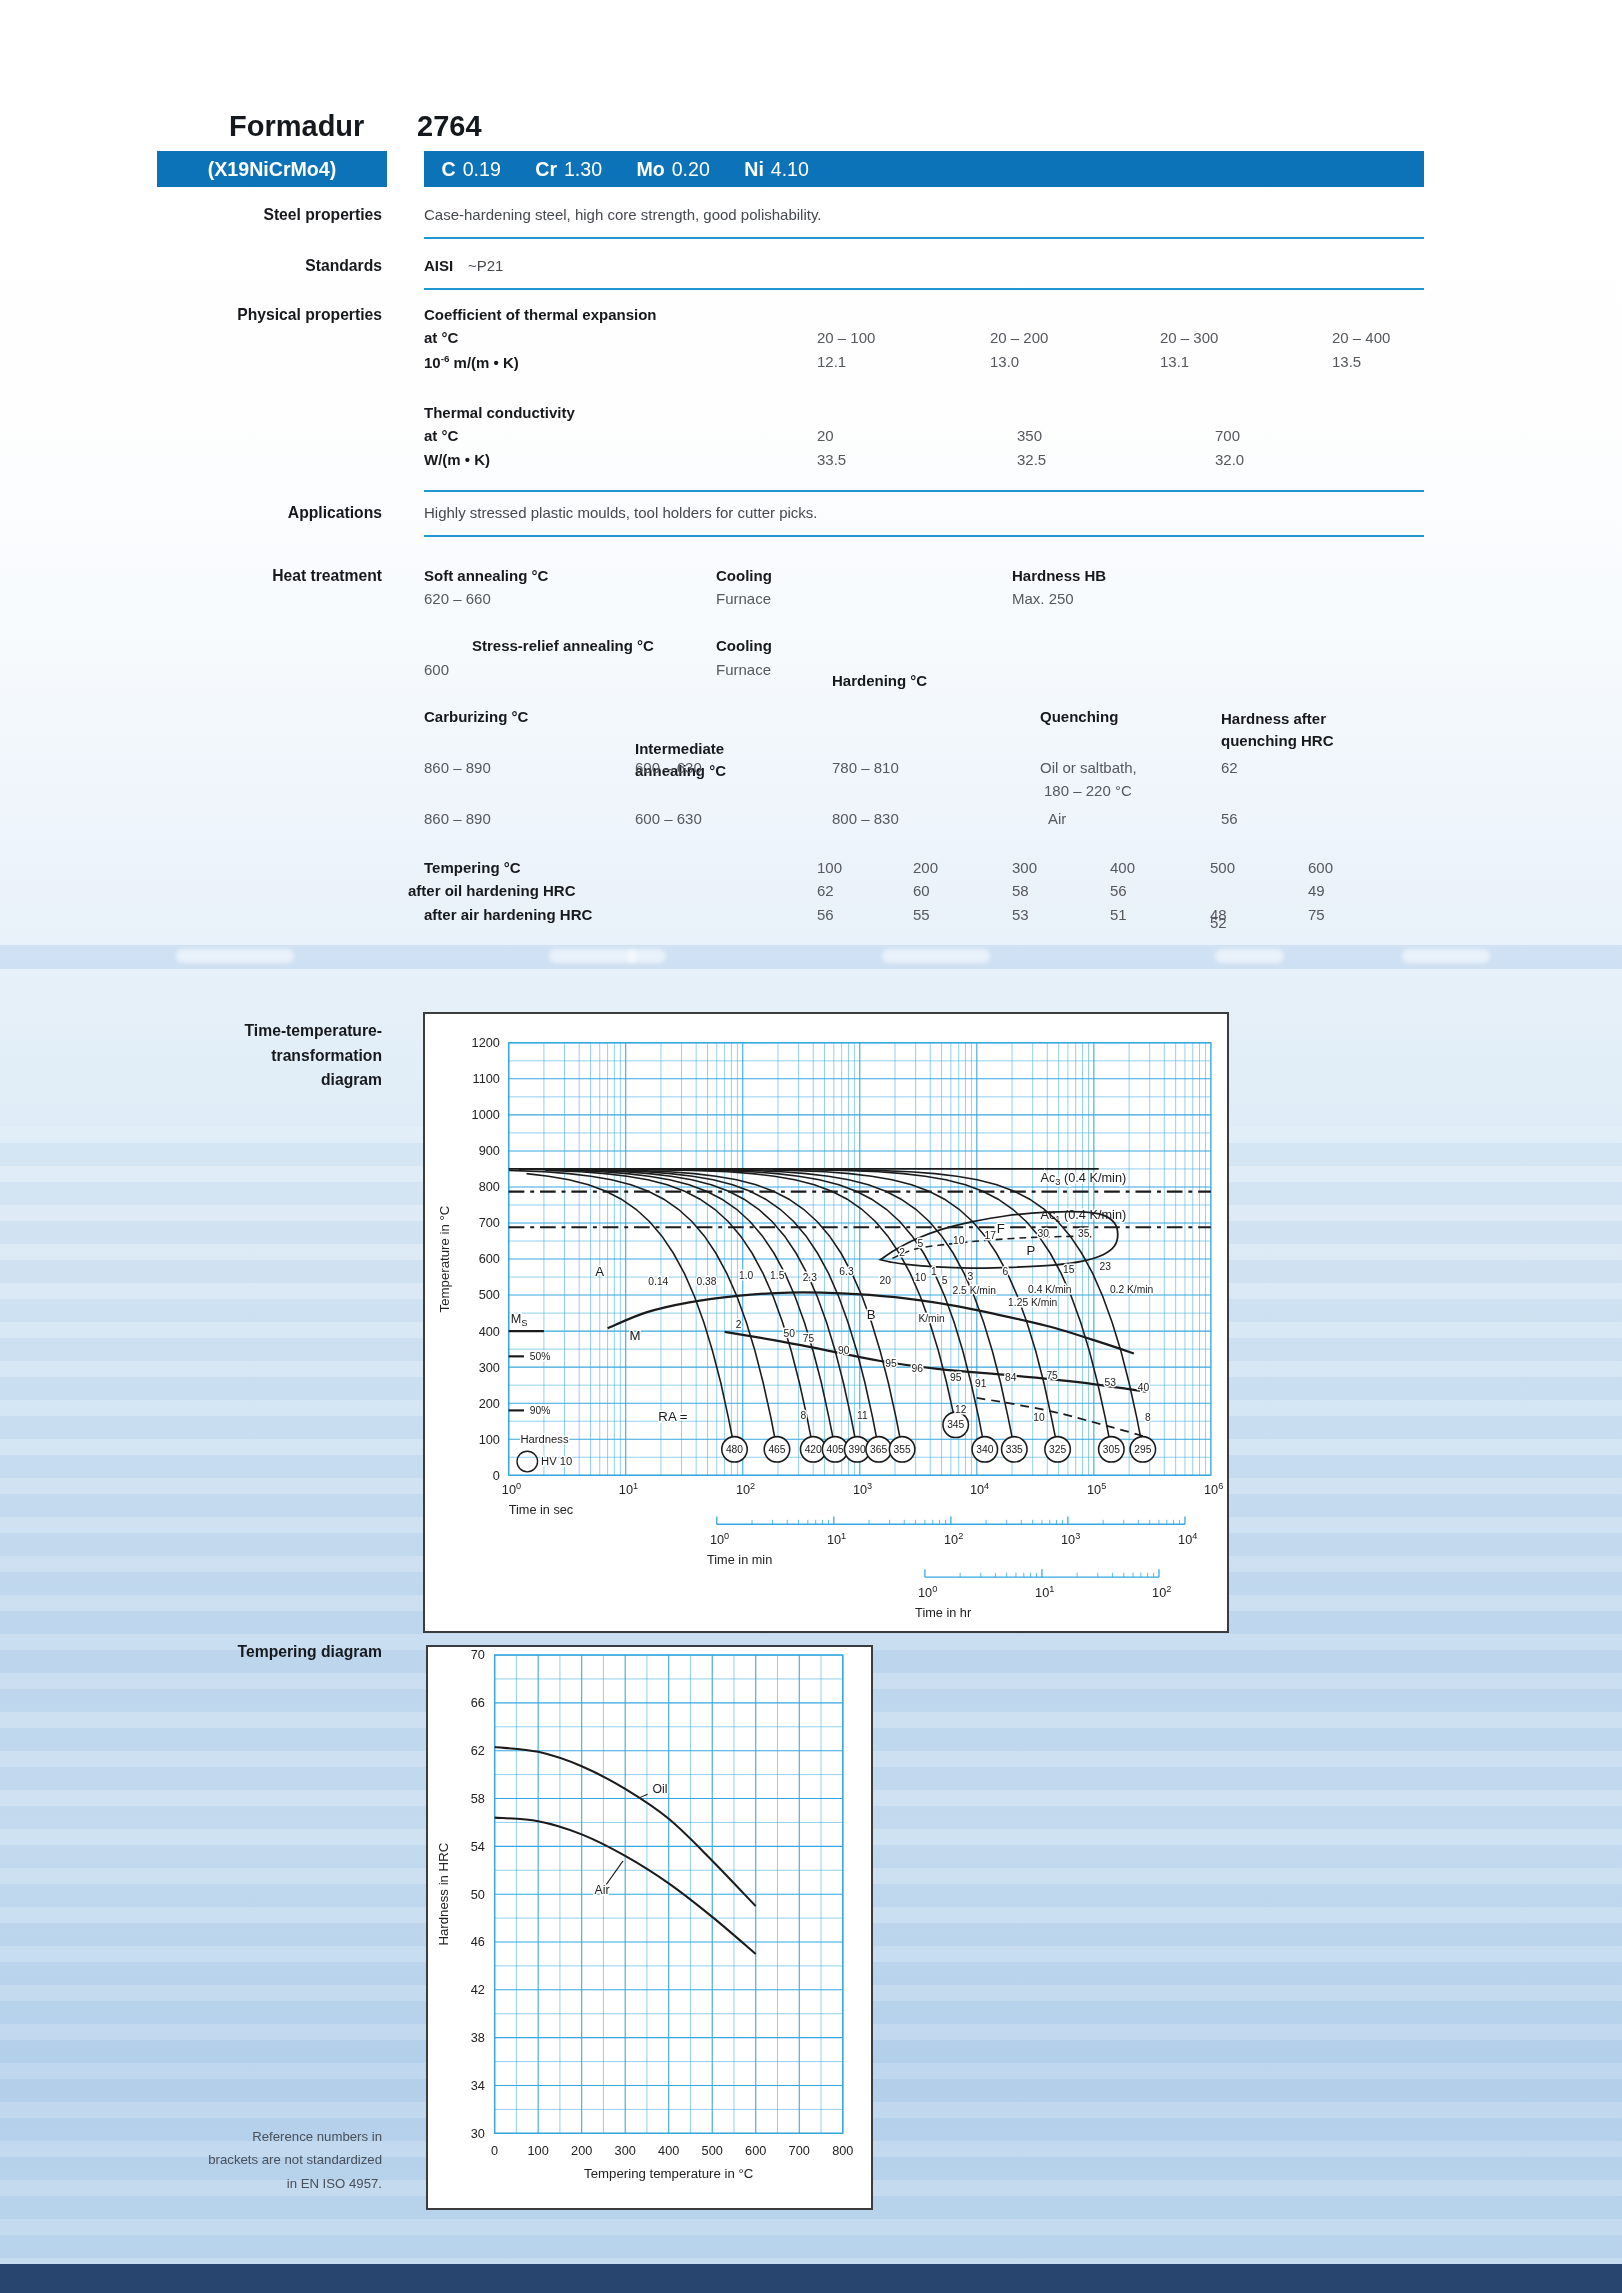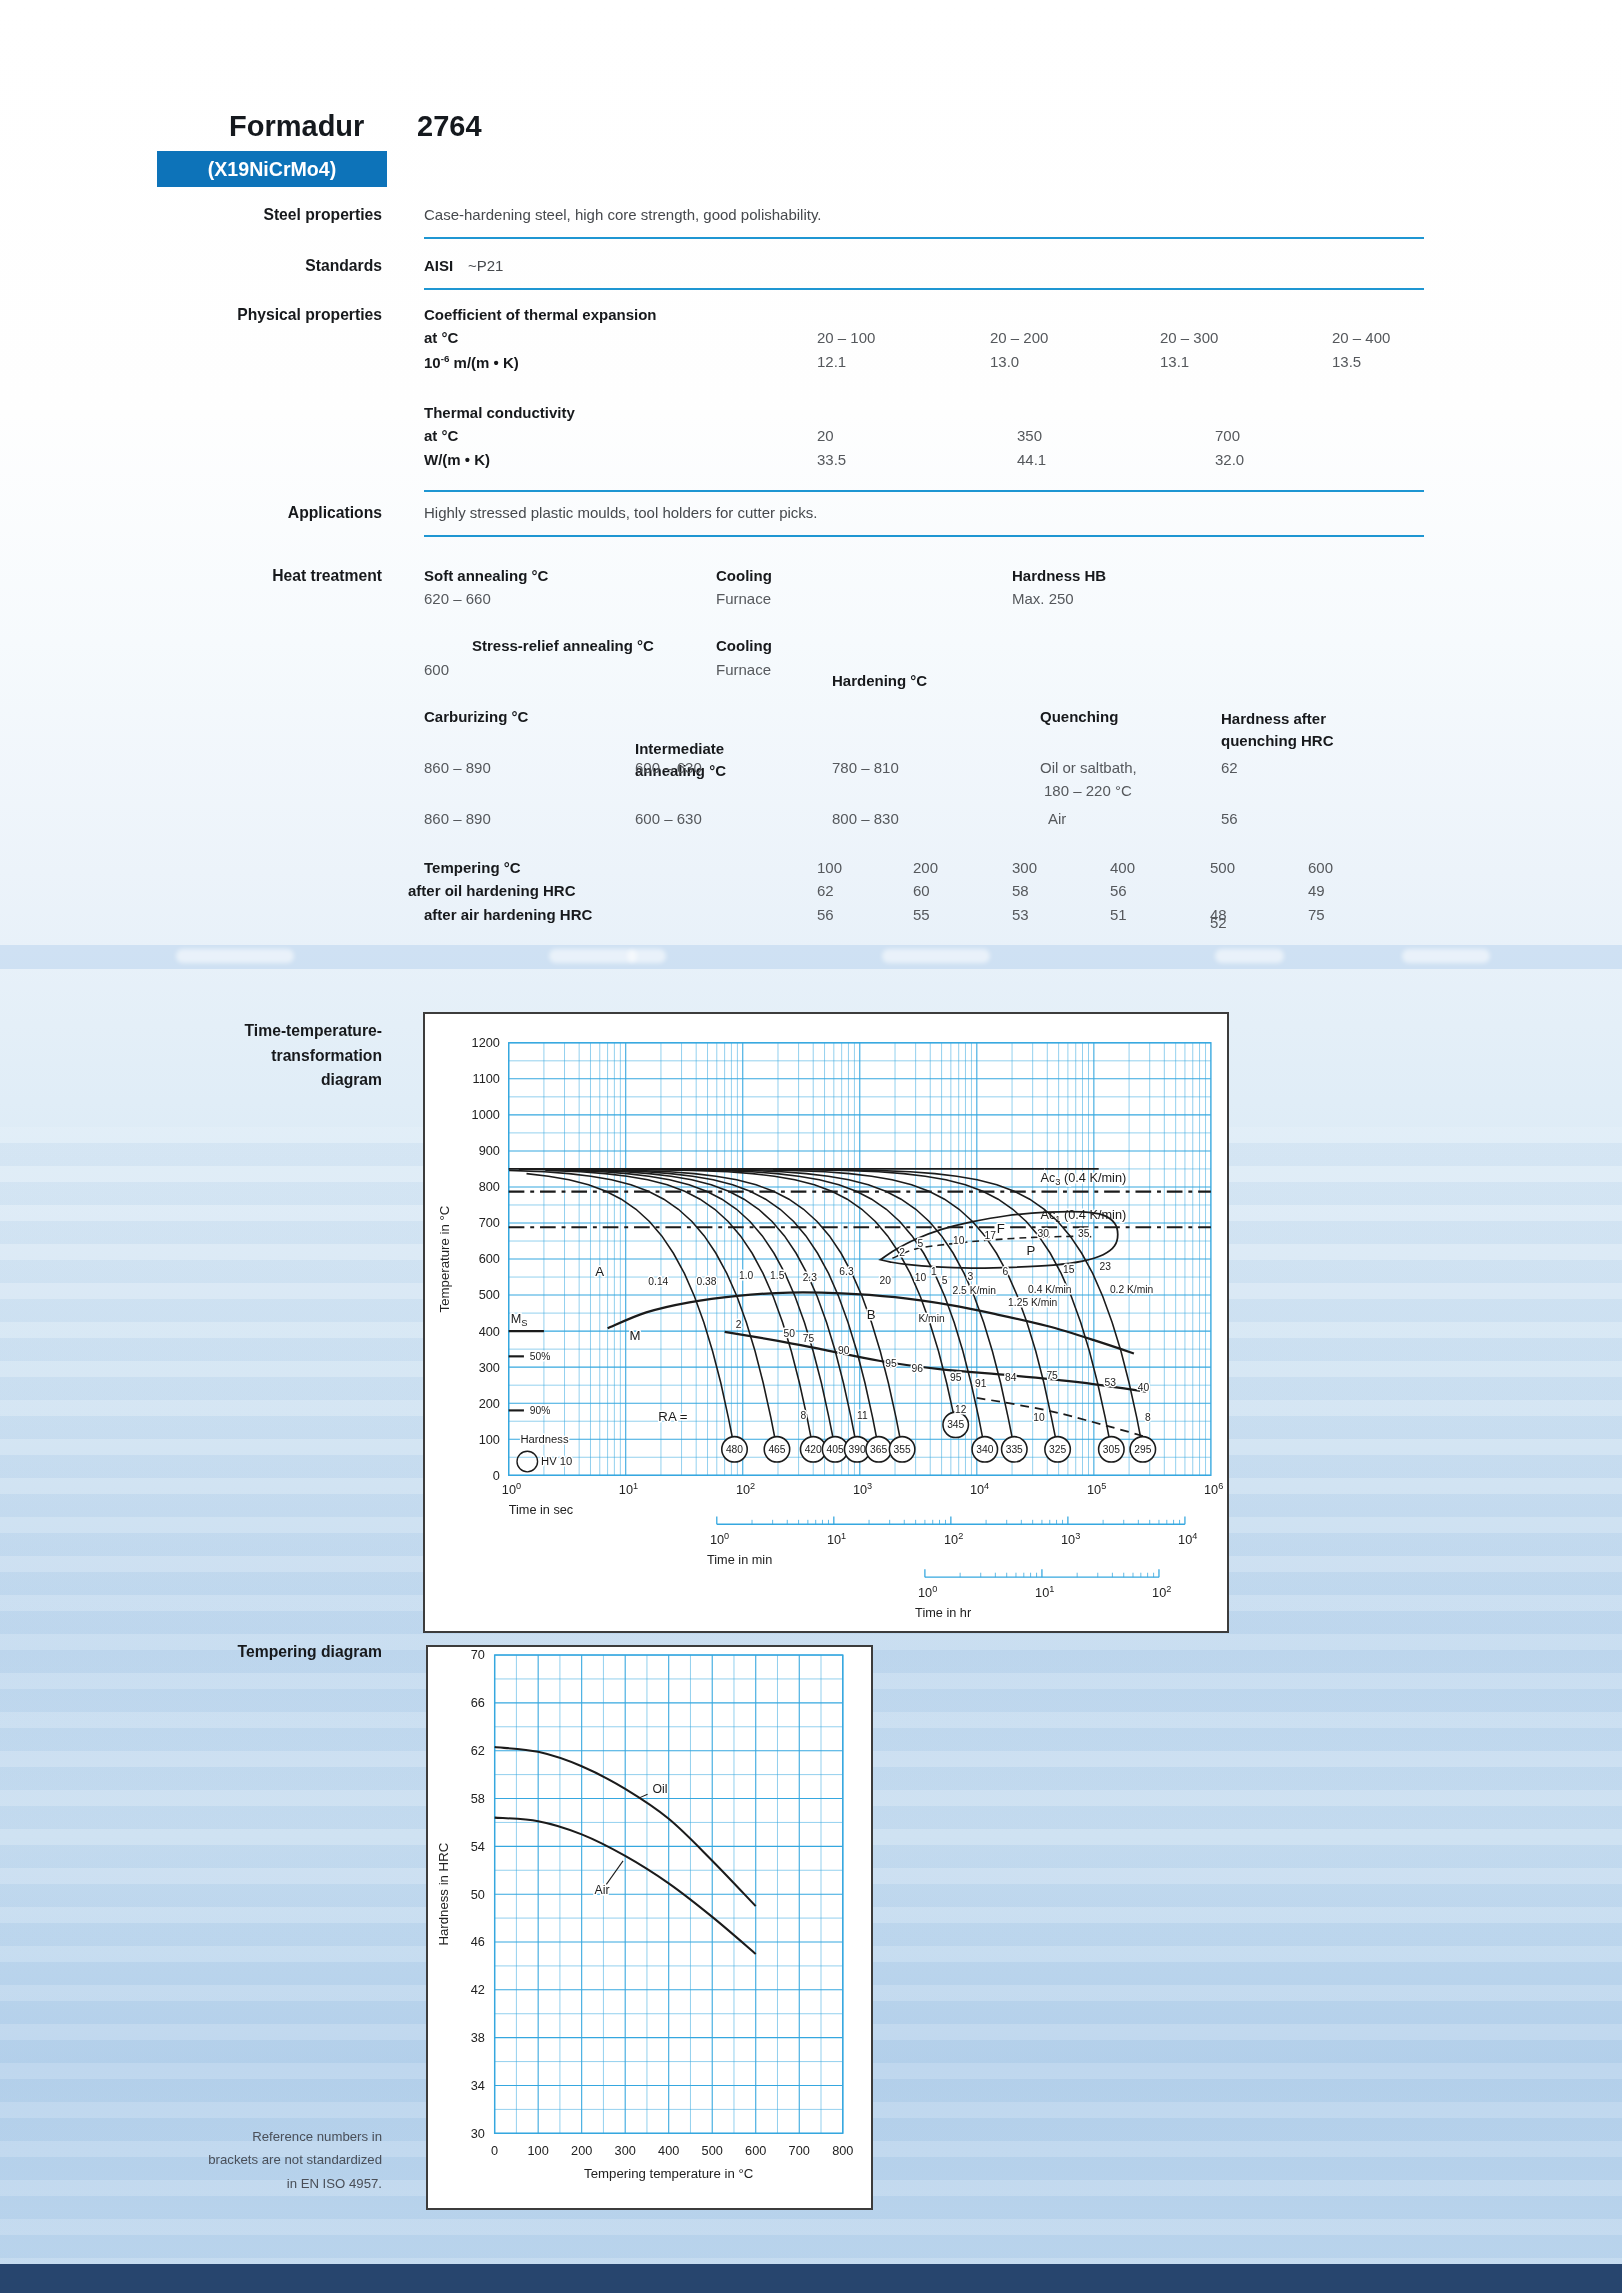--- a/index.html
+++ b/index.html
@@ -31,20 +31,26 @@
 <body>
 
 <div class="page">
   <div class="streaks"></div>
 
   <div class="brand" style="left:229px;top:110px;">Formadur</div>
   <div class="brand" style="left:417px;top:110px;">2764</div>
   <div class="bluebox" style="left:157px;top:151px;width:230px;text-align:center;">
     <span>(X19NiCrMo4)</span>
   </div>
+  <div class="bluebox" style="left:424px;top:151px;width:1000px;padding-left:17.6px;box-sizing:border-box;">
+    <span class="comp-pair"><span>C</span><span class="v">0.19</span></span>
+    <span class="comp-pair"><span>Cr</span><span class="v">1.30</span></span>
+    <span class="comp-pair"><span>Mo</span><span class="v">0.20</span></span>
+    <span class="comp-pair"><span>Ni</span><span class="v">4.10</span></span>
+  </div>
 
   <div class="lbl" style="top:206px;">Steel properties</div>
   <div class="lbl" style="top:257px;">Standards</div>
   <div class="lbl" style="top:306px;">Physical properties</div>
   <div class="lbl" style="top:504px;">Applications</div>
   <div class="lbl" style="top:567px;">Heat treatment</div>
 
   <div class="cell" style="left:424px;top:206px;">Case-hardening steel, high core strength, good polishability.</div>
   <div class="rule" style="top:237px;"></div>
 
@@ -64,21 +70,21 @@
   <div class="cell val" style="left:1160px;top:353px;">13.1</div>
   <div class="cell val" style="left:1332px;top:353px;">13.5</div>
 
   <div class="cell hdr" style="left:424px;top:404px;">Thermal conductivity</div>
   <div class="cell hdr" style="left:424px;top:427px;">at °C</div>
   <div class="cell val" style="left:817px;top:427px;">20</div>
   <div class="cell val" style="left:1017px;top:427px;">350</div>
   <div class="cell val" style="left:1215px;top:427px;">700</div>
   <div class="cell hdr" style="left:424px;top:451px;">W/(m • K)</div>
   <div class="cell val" style="left:817px;top:451px;">33.5</div>
-  <div class="cell val" style="left:1017px;top:451px;">44.1</div>
+  <div class="cell val" style="left:1017px;top:451px;">32.5</div>
   <div class="cell val" style="left:1215px;top:451px;">32.0</div>
   <div class="rule" style="top:490px;"></div>
 
   <div class="cell" style="left:424px;top:504px;">Highly stressed plastic moulds, tool holders for cutter picks.</div>
   <div class="rule" style="top:535px;"></div>
 
   <div class="cell hdr" style="left:424px;top:567px;">Soft annealing °C</div>
   <div class="cell hdr" style="left:716px;top:567px;">Cooling</div>
   <div class="cell hdr" style="left:1012px;top:567px;">Hardness HB</div>
   <div class="cell val" style="left:424px;top:590px;">620 – 660</div>

